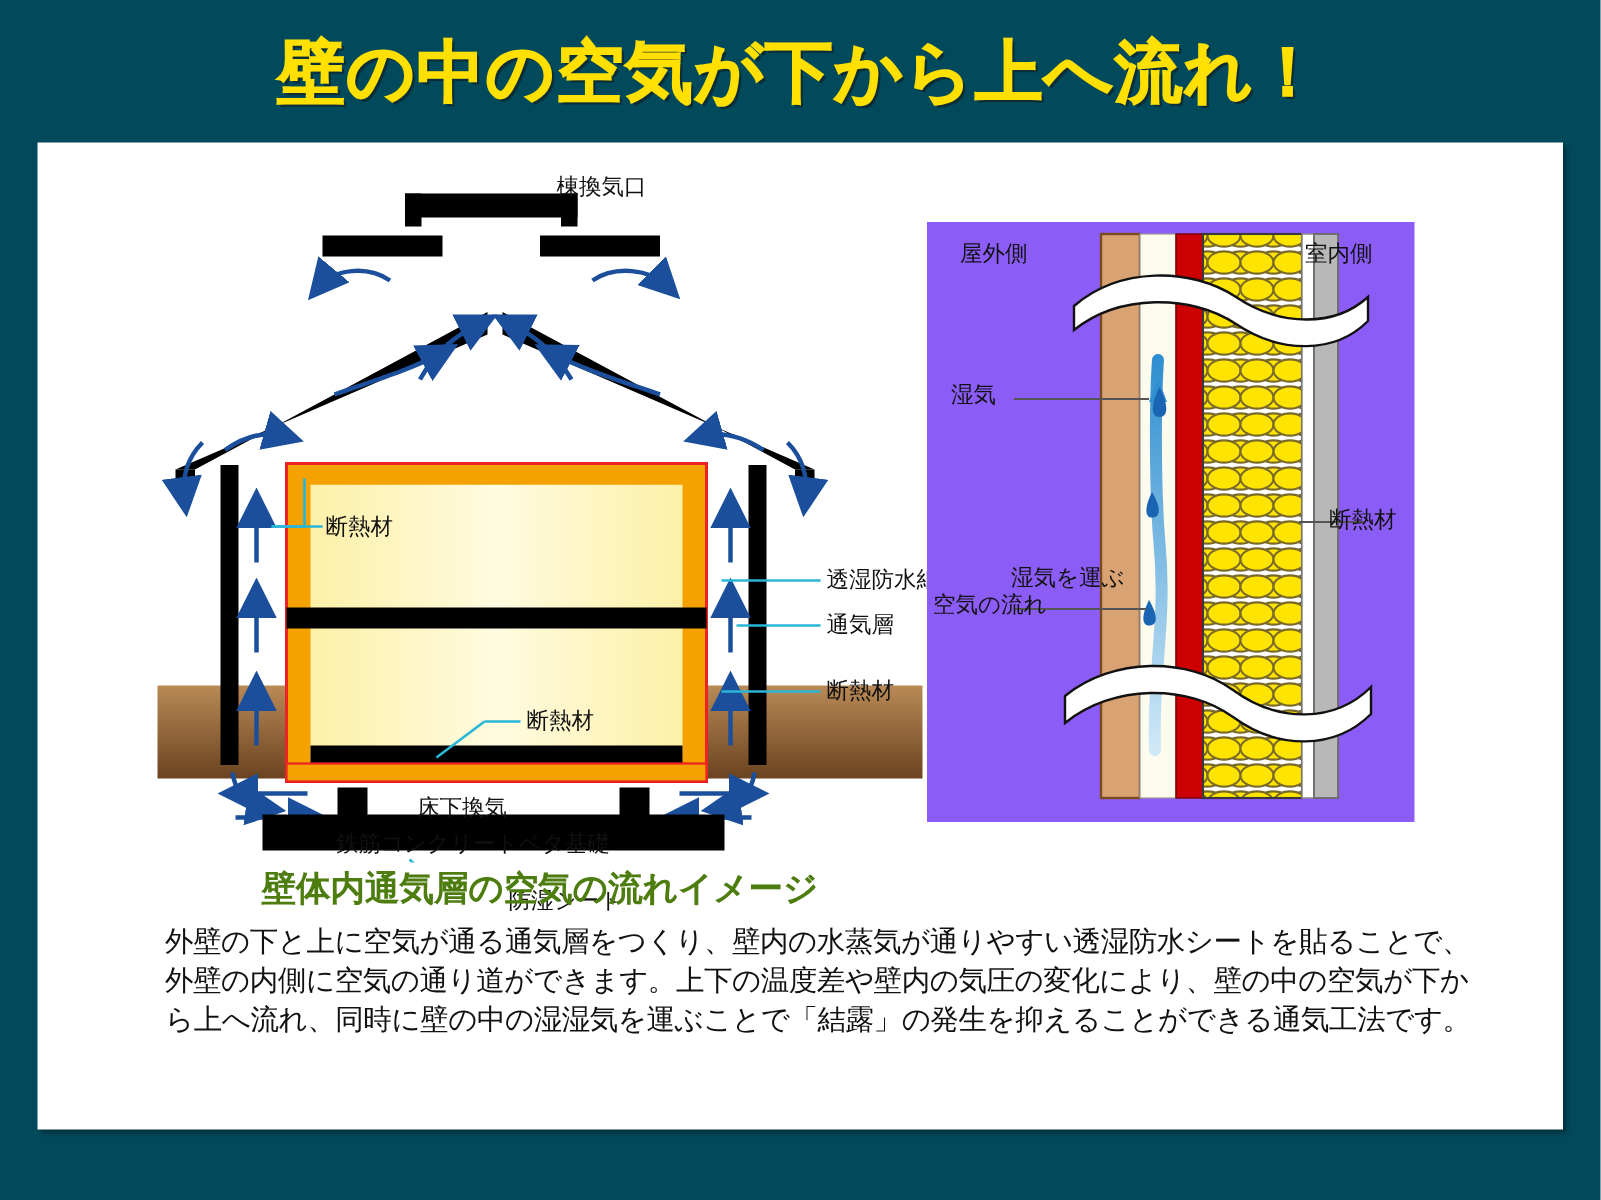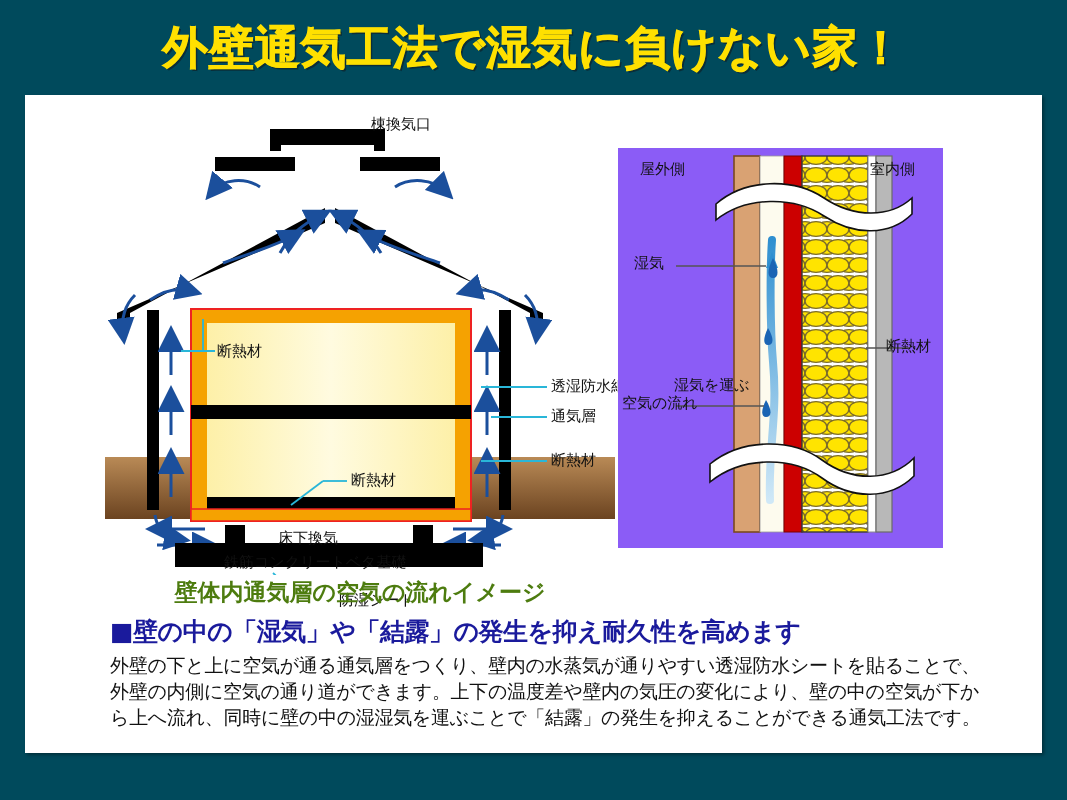--- a/index.html
+++ b/index.html
@@ -60,21 +60,21 @@
   #bottom-body{
     font-size:19px;color:#111;line-height:1.38;margin:0;
     letter-spacing:-0.3px;
     font-family:"DejaVu Sans","Liberation Sans",sans-serif;
   }
 </style>
 </head>
 <body>
 
 <div id="title-bar">
-  <div id="title-text">外壁通気工法で湿気に負けない家！</div>
+  <div id="title-text">壁の中の空気が下から上へ流れ！</div>
 </div>
 
 <div id="content-panel">
 
   <div id="house-figure">
     <svg width="530" height="470" viewBox="0 0 530 470">
       <defs>
         <linearGradient id="wallfill" x1="0" y1="0" x2="1" y2="0">
           <stop offset="0%" stop-color="#fdf0a8"></stop>
           <stop offset="50%" stop-color="#fffbe0"></stop>
@@ -229,17 +229,16 @@
     <span class="wlbl" style="left:22px;top:12px;">屋外側</span>
     <span class="wlbl" style="left:252px;top:12px;">室内側</span>
     <span class="wlbl" style="left:16px;top:106px;">湿気</span>
     <span class="wlbl" style="left:16px;top:228px;margin-left:40px;">湿気を運ぶ</span>
     <span class="wlbl" style="left:4px;top:246px;">空気の流れ</span>
     <span class="wlbl" style="left:268px;top:189px;">断熱材</span>
   </div>
 
 
   <div id="bottom-block">
-    <h2 id="bottom-heading">■壁の中の「湿気」や「結露」の発生を抑え耐久性を高めます</h2>
     <p id="bottom-body">外壁の下と上に空気が通る通気層をつくり、壁内の水蒸気が通りやすい透湿防水シートを貼ることで、外壁の内側に空気の通り道ができます。上下の温度差や壁内の気圧の変化により、壁の中の空気が下から上へ流れ、同時に壁の中の湿湿気を運ぶことで「結露」の発生を抑えることができる通気工法です。</p>
   </div>
 
 </div>
 
 </body></html>

